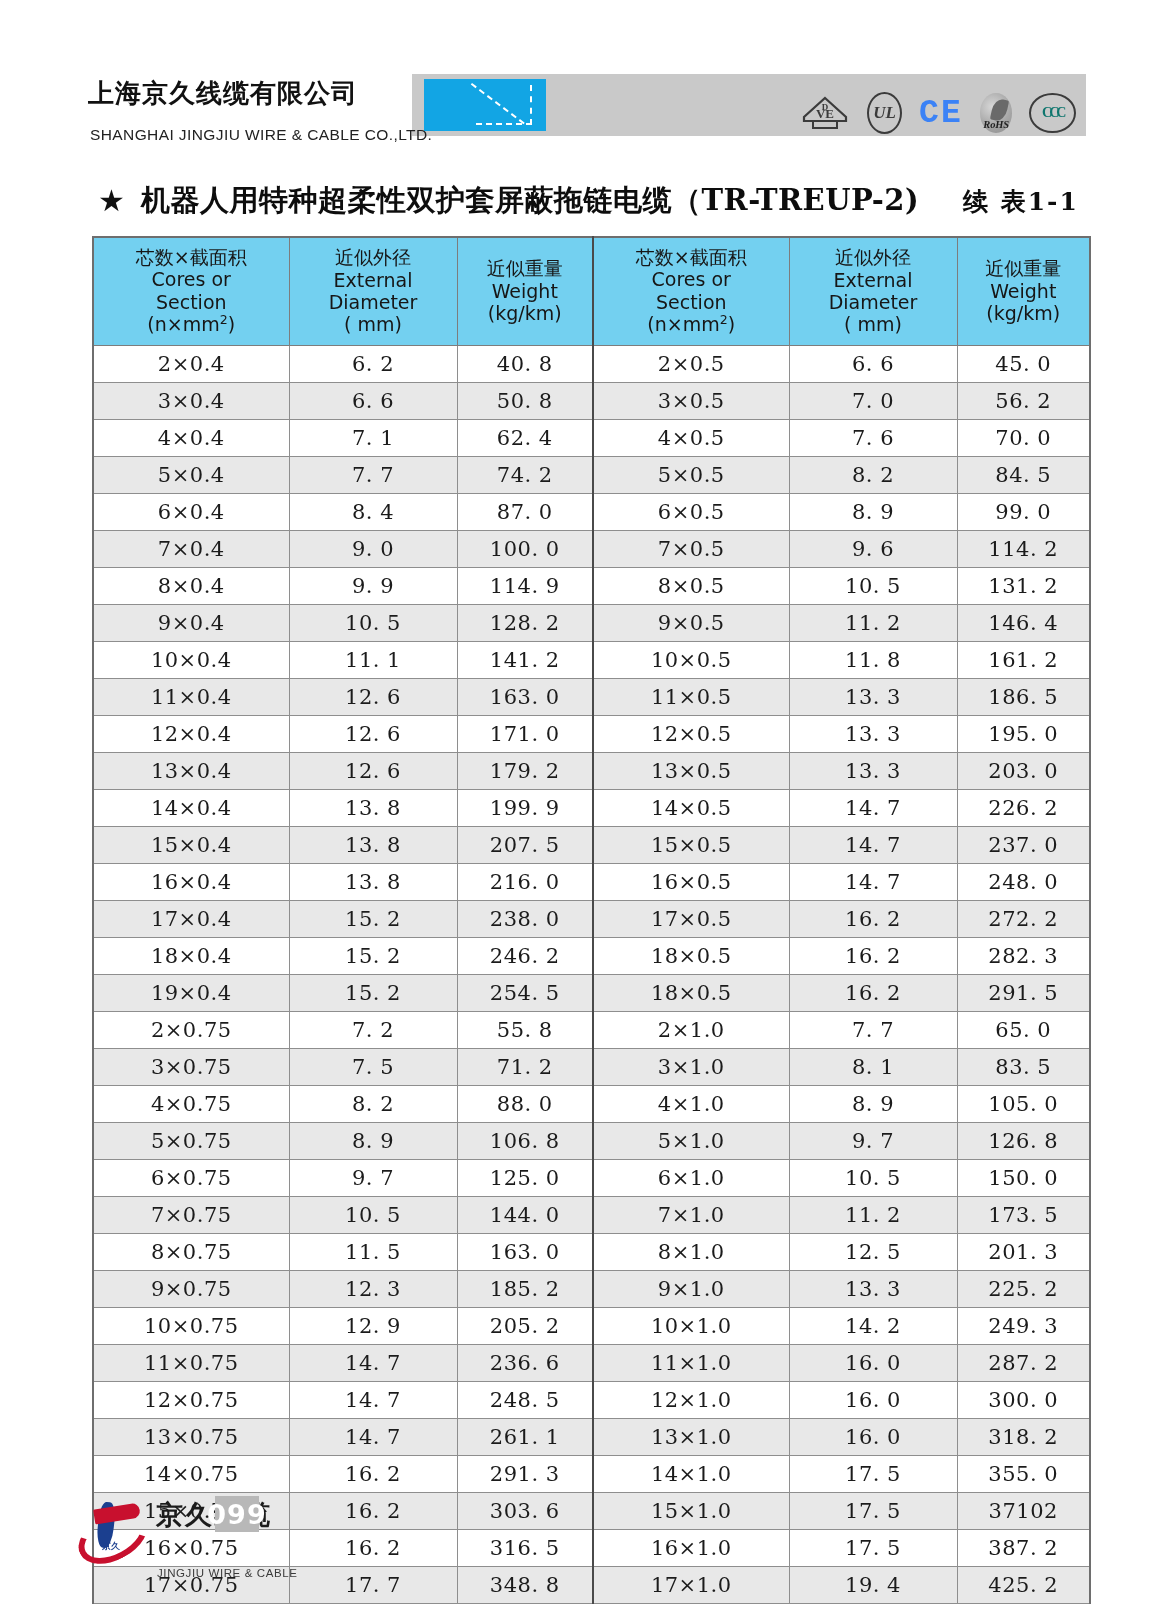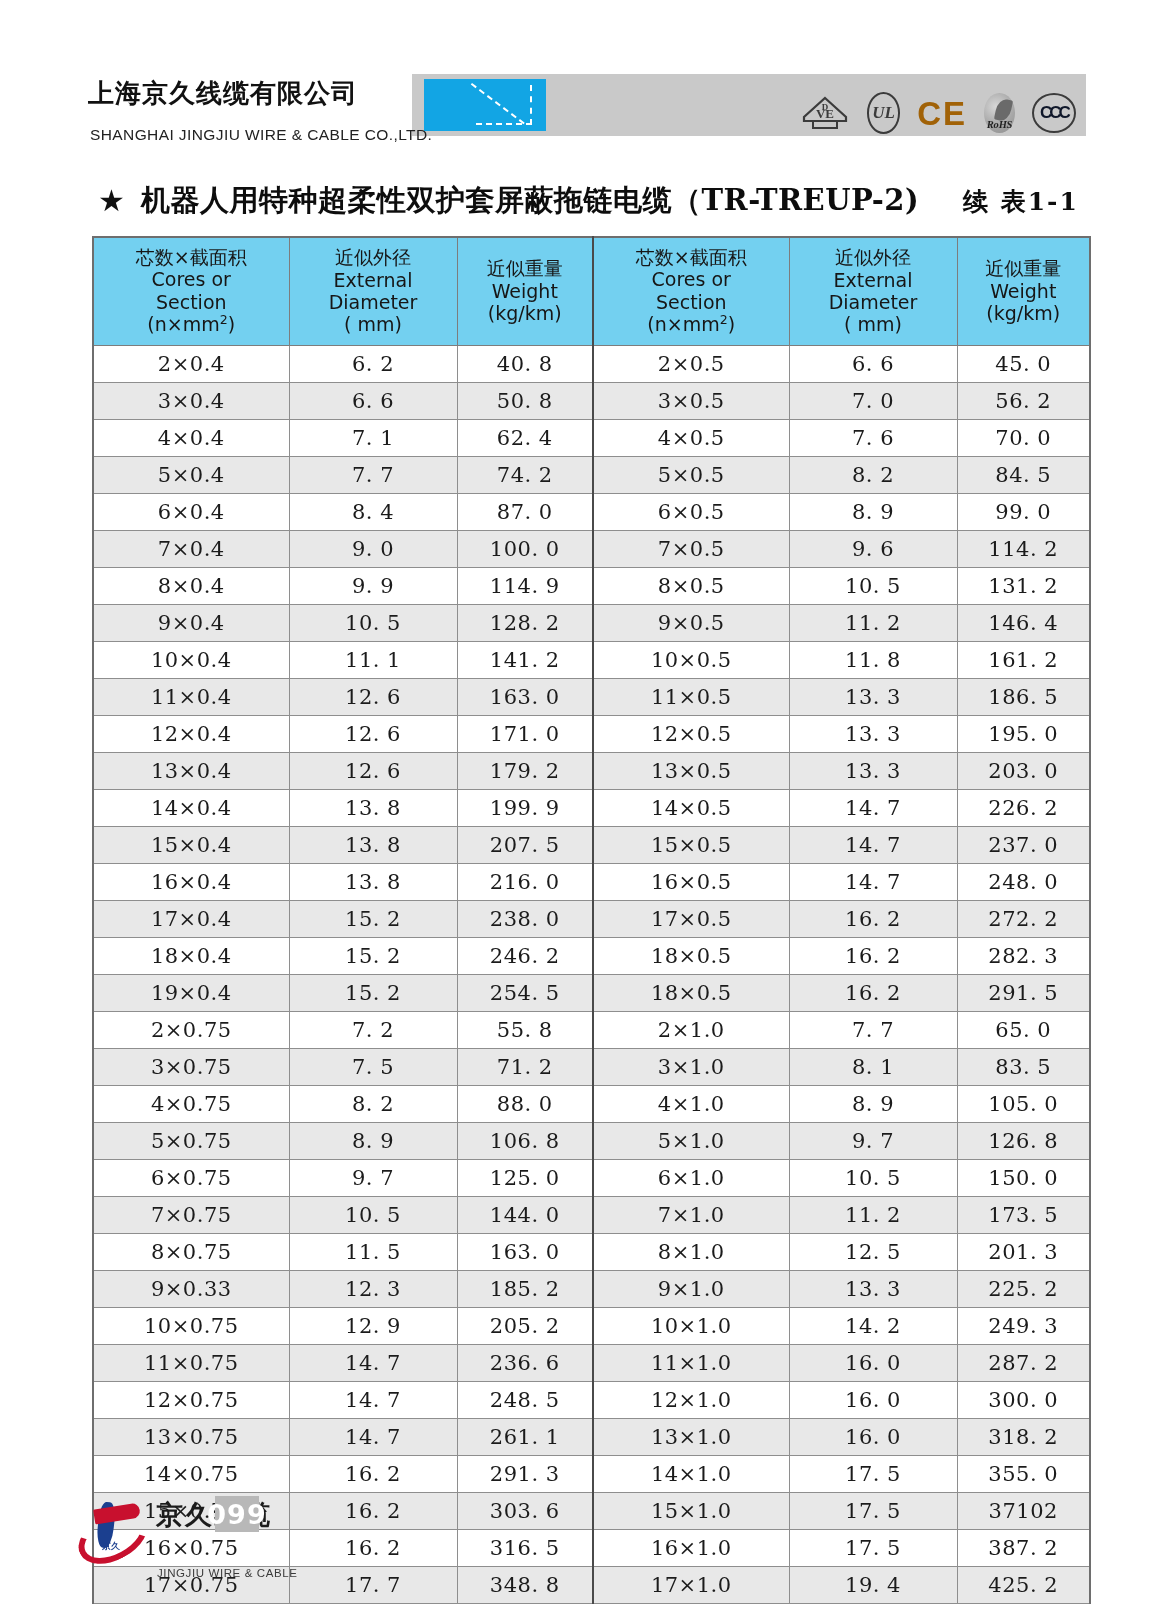--- a/index.html
+++ b/index.html
@@ -113,22 +113,22 @@
     font-size: 17px;
     font-weight: bold;
     font-style: italic;
     font-family: "Liberation Serif", serif;
   }
   .cert-ce {
     font-size: 33px;
     font-weight: bold;
     letter-spacing: 2px;
     line-height: 1;
-    color: #a16207;
-    font-family: Liberation Sans, sans-serif;
+    color: #3b82f6;
+    font-family: Liberation Mono, monospace;
   }
   .cert-rohs {
     width: 40px;
     height: 40px;
     border-radius: 50%;
     background: radial-gradient(circle at 38% 34%, #d8d8d8 0%, #a8a8a8 55%, #8d8d8d 100%);
     position: relative;
     display: flex;
     align-items: flex-end;
     justify-content: center;
@@ -154,25 +154,25 @@
     font-family: "Liberation Serif", serif;
   }
   .cert-ccc {
     width: 52px;
     height: 36px;
     border: 2.5px solid #3b3b3b;
     border-radius: 50%;
     display: flex;
     align-items: center;
     justify-content: center;
-    font-size: 17px;
+    font-size: 14px;
     font-weight: bold;
     letter-spacing: -3px;
-    color: #0f172a;
-    font-family: Liberation Sans, sans-serif;
+    color: #0f766e;
+    font-family: Liberation Serif, serif;
   }
   .title-star {
     position: absolute;
     left: 98px;
     top: 186px;
     font-size: 30px;
     line-height: 1;
     color: #111111;
     font-family: "DejaVu Sans", sans-serif;
   }
@@ -637,21 +637,21 @@
         </tr>
         <tr class="odd">
           <td>8×0.75</td>
           <td>11. 5</td>
           <td>163. 0</td>
           <td class="mid-start">8×1.0</td>
           <td>12. 5</td>
           <td>201. 3</td>
         </tr>
         <tr class="even">
-          <td>9×0.33</td>
+          <td>9×0.75</td>
           <td>12. 3</td>
           <td>185. 2</td>
           <td class="mid-start">9×1.0</td>
           <td>13. 3</td>
           <td>225. 2</td>
         </tr>
         <tr class="odd">
           <td>10×0.75</td>
           <td>12. 9</td>
           <td>205. 2</td>

